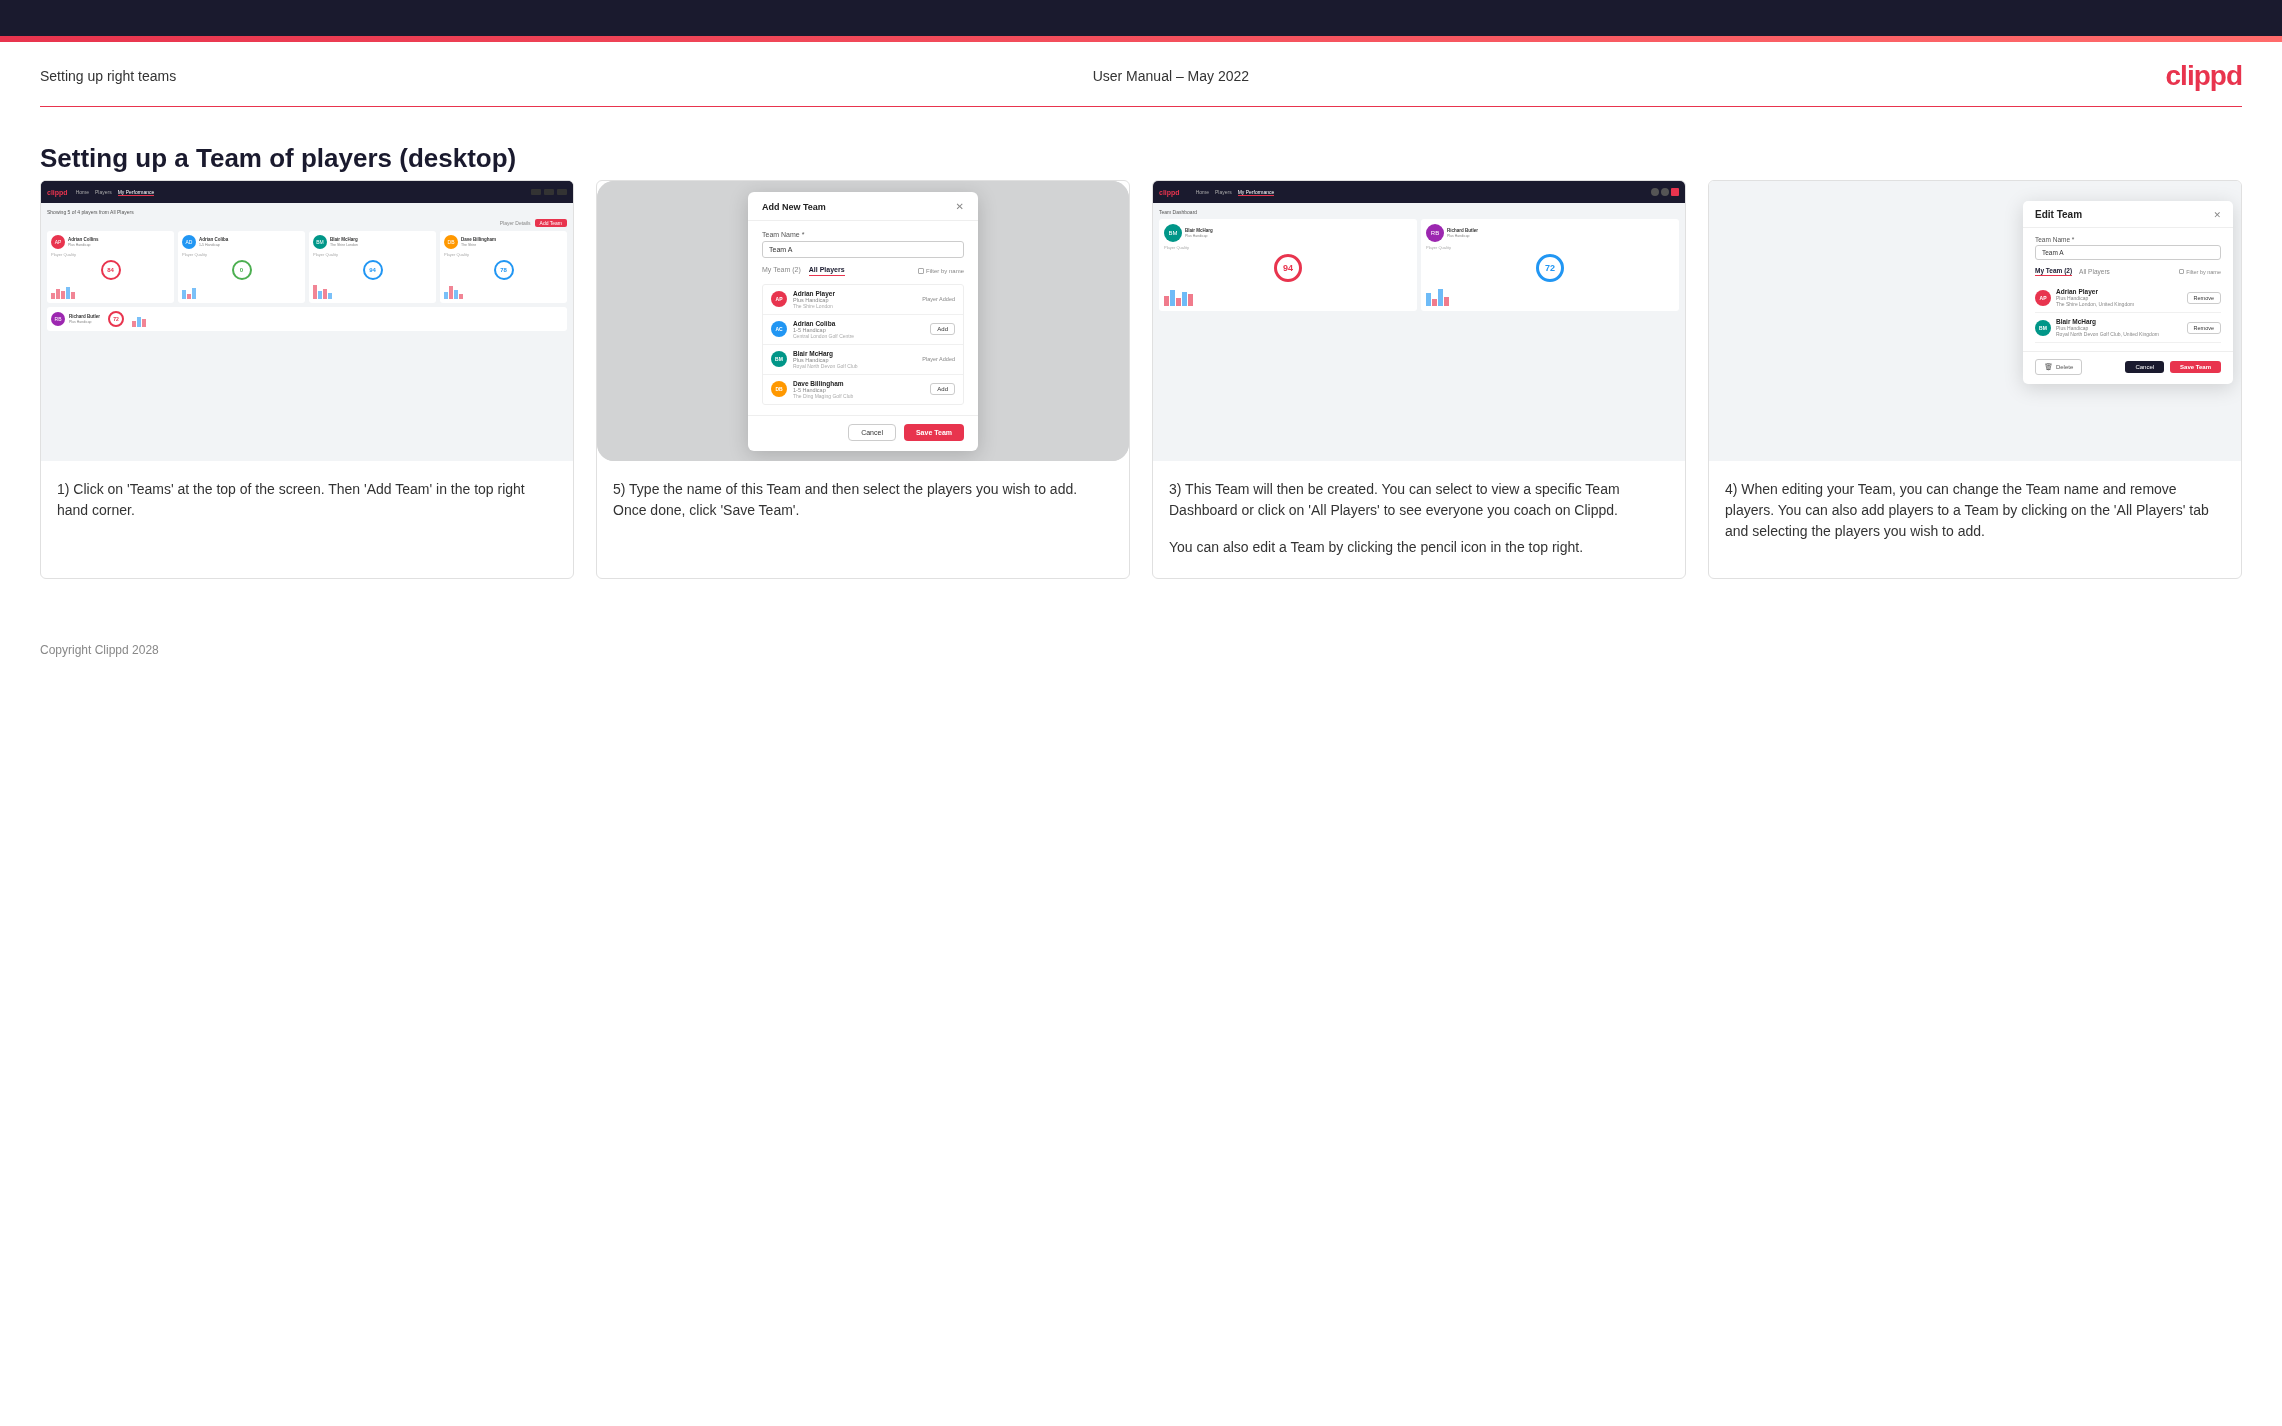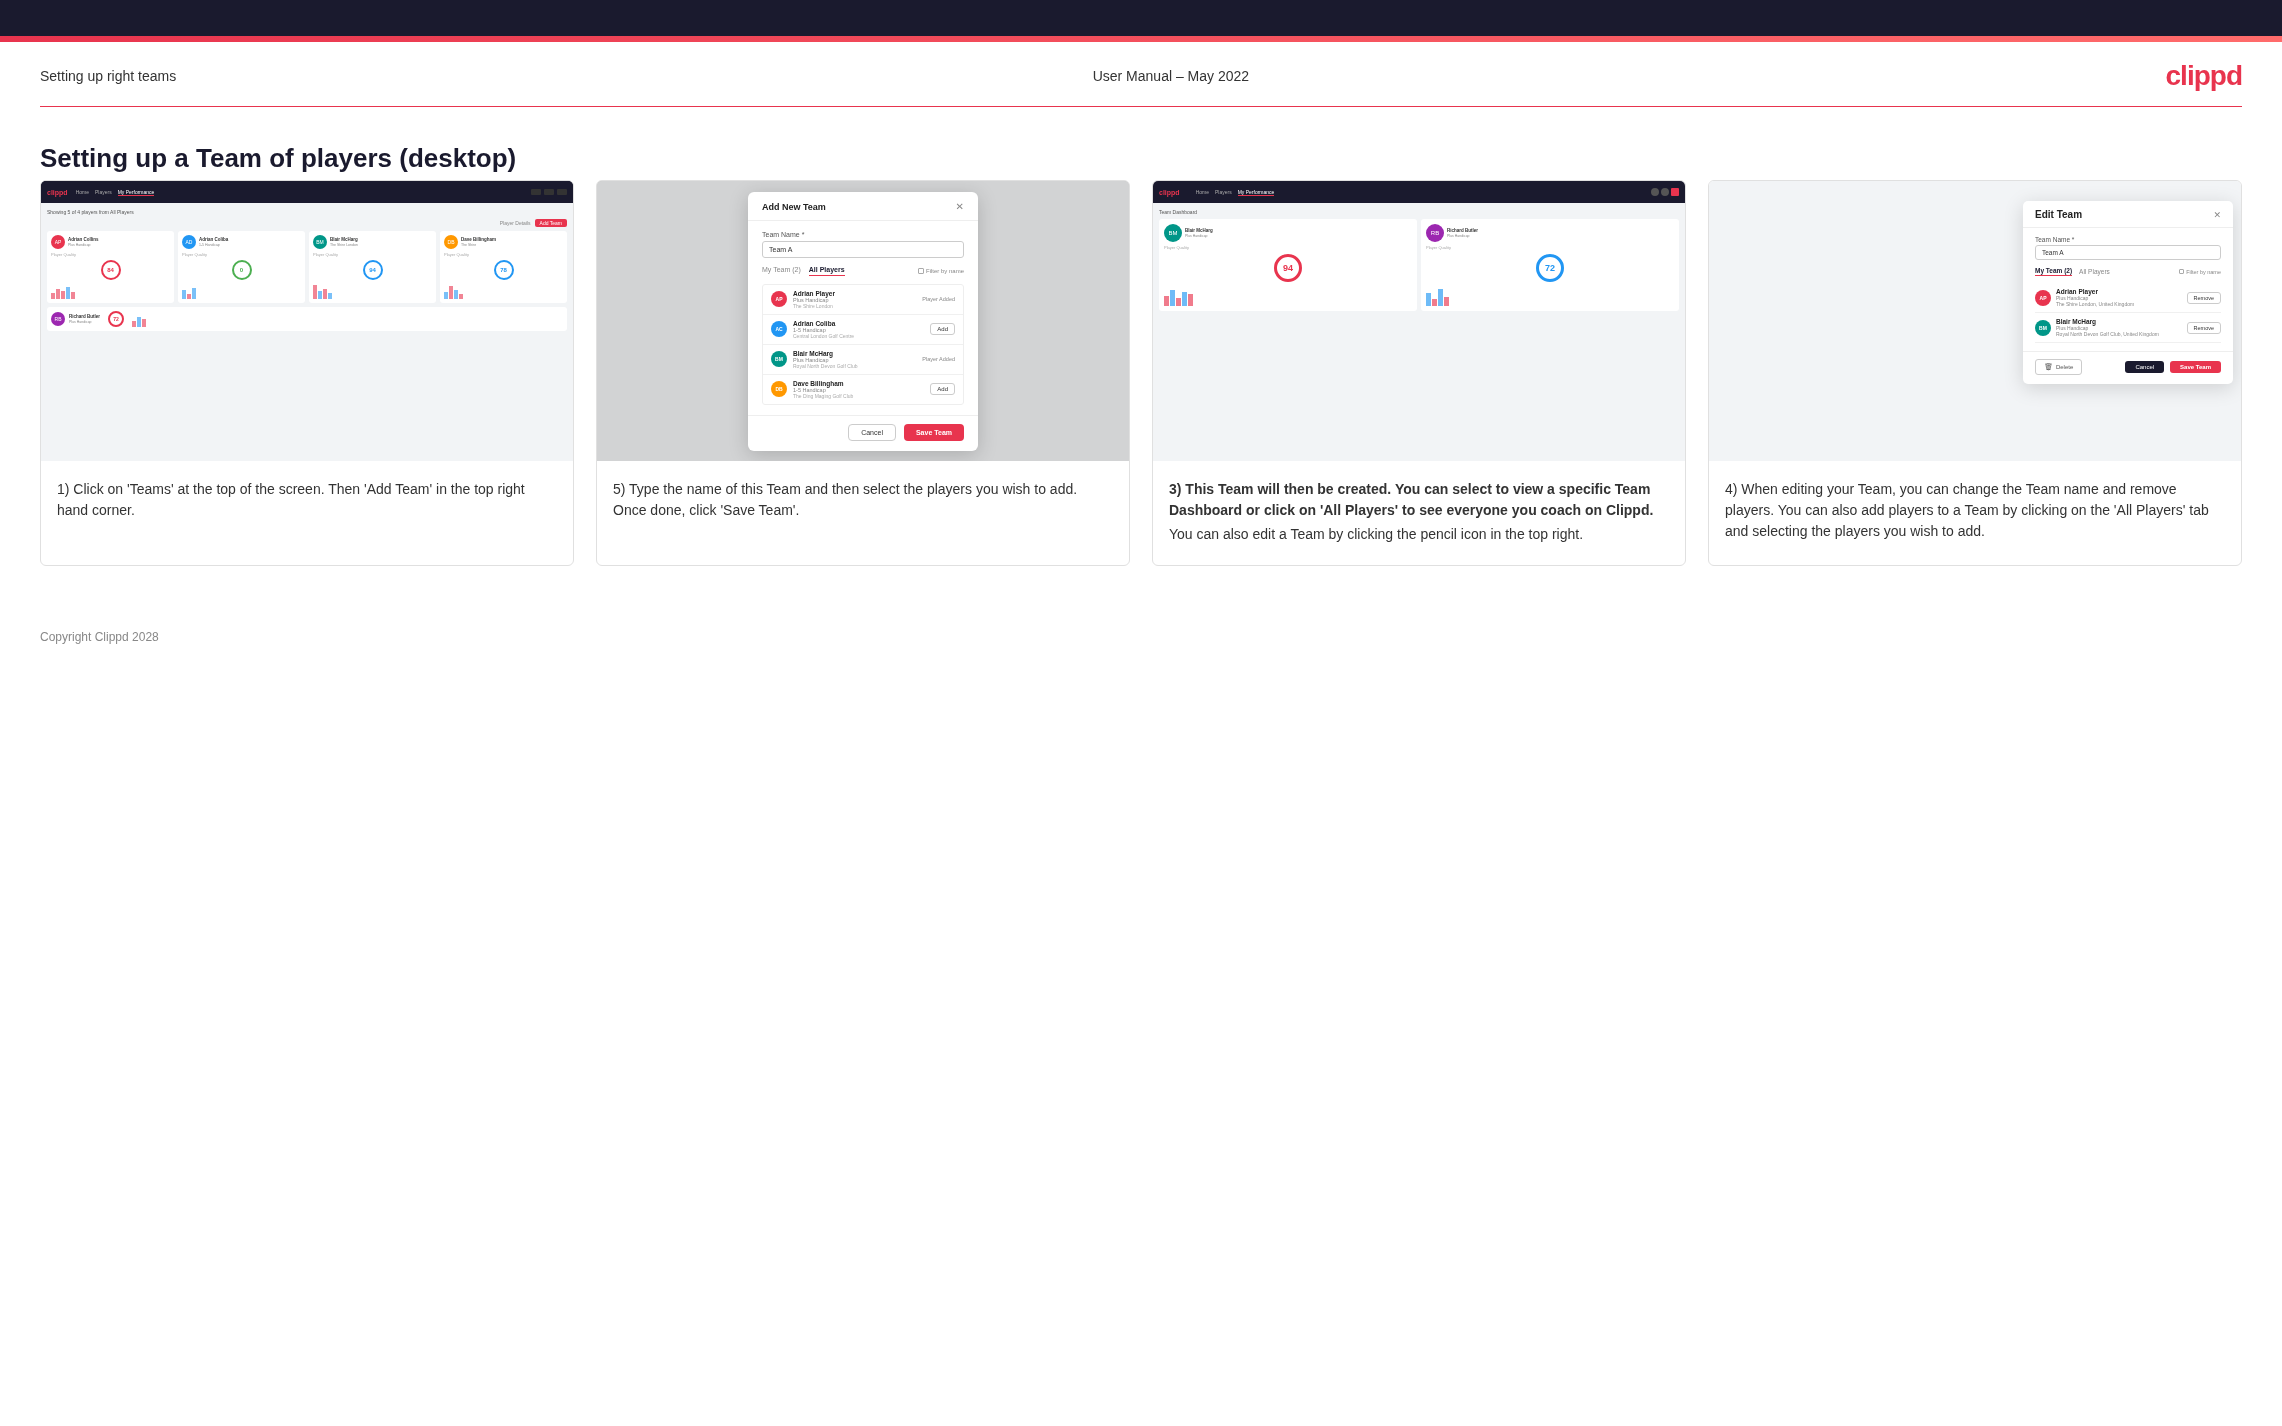--- a/index.html
+++ b/index.html
@@ -221,20 +221,21 @@
 
     
     .ss2 {
       height: 280px;
       background: rgba(0,0,0,0.3);
       display: flex;
       align-items: center;
       justify-content: center;
       padding: 16px;
       position: relative;
+      border-radius: 17px;
     }
     .ss2-bg {
       position: absolute;
       inset: 0;
       background: #f2f4f6;
       opacity: 0.5;
     }
     .dialog {
       background: #fff;
       border-radius: 6px;
@@ -877,21 +878,21 @@
                 <div class="ss3-stat-bar b2" style="height:13px;"></div>
                 <div class="ss3-stat-bar" style="height:7px;"></div>
                 <div class="ss3-stat-bar b2" style="height:17px;"></div>
                 <div class="ss3-stat-bar" style="height:9px;"></div>
               </div>
             </div>
           </div>
         </div>
       </div>
       <div class="card-text">
-        <p style="margin-bottom:3px;font-weight:bold;">3) This Team will then be created. You can select to view a specific Team Dashboard or click on 'All Players' to see everyone you coach on Clippd.</p>
+        <p style="margin-bottom:16px;">3) This Team will then be created. You can select to view a specific Team Dashboard or click on 'All Players' to see everyone you coach on Clippd.</p>
         <p>You can also edit a Team by clicking the pencil icon in the top right.</p>
       </div>
     </div>
 
     <div class="card">
       <div class="card-screenshot ss4">
         <div class="edit-dialog">
           <div class="edit-dialog-header">
             <span class="edit-dialog-title">Edit Team</span>
             <span class="edit-dialog-close">✕</span>

